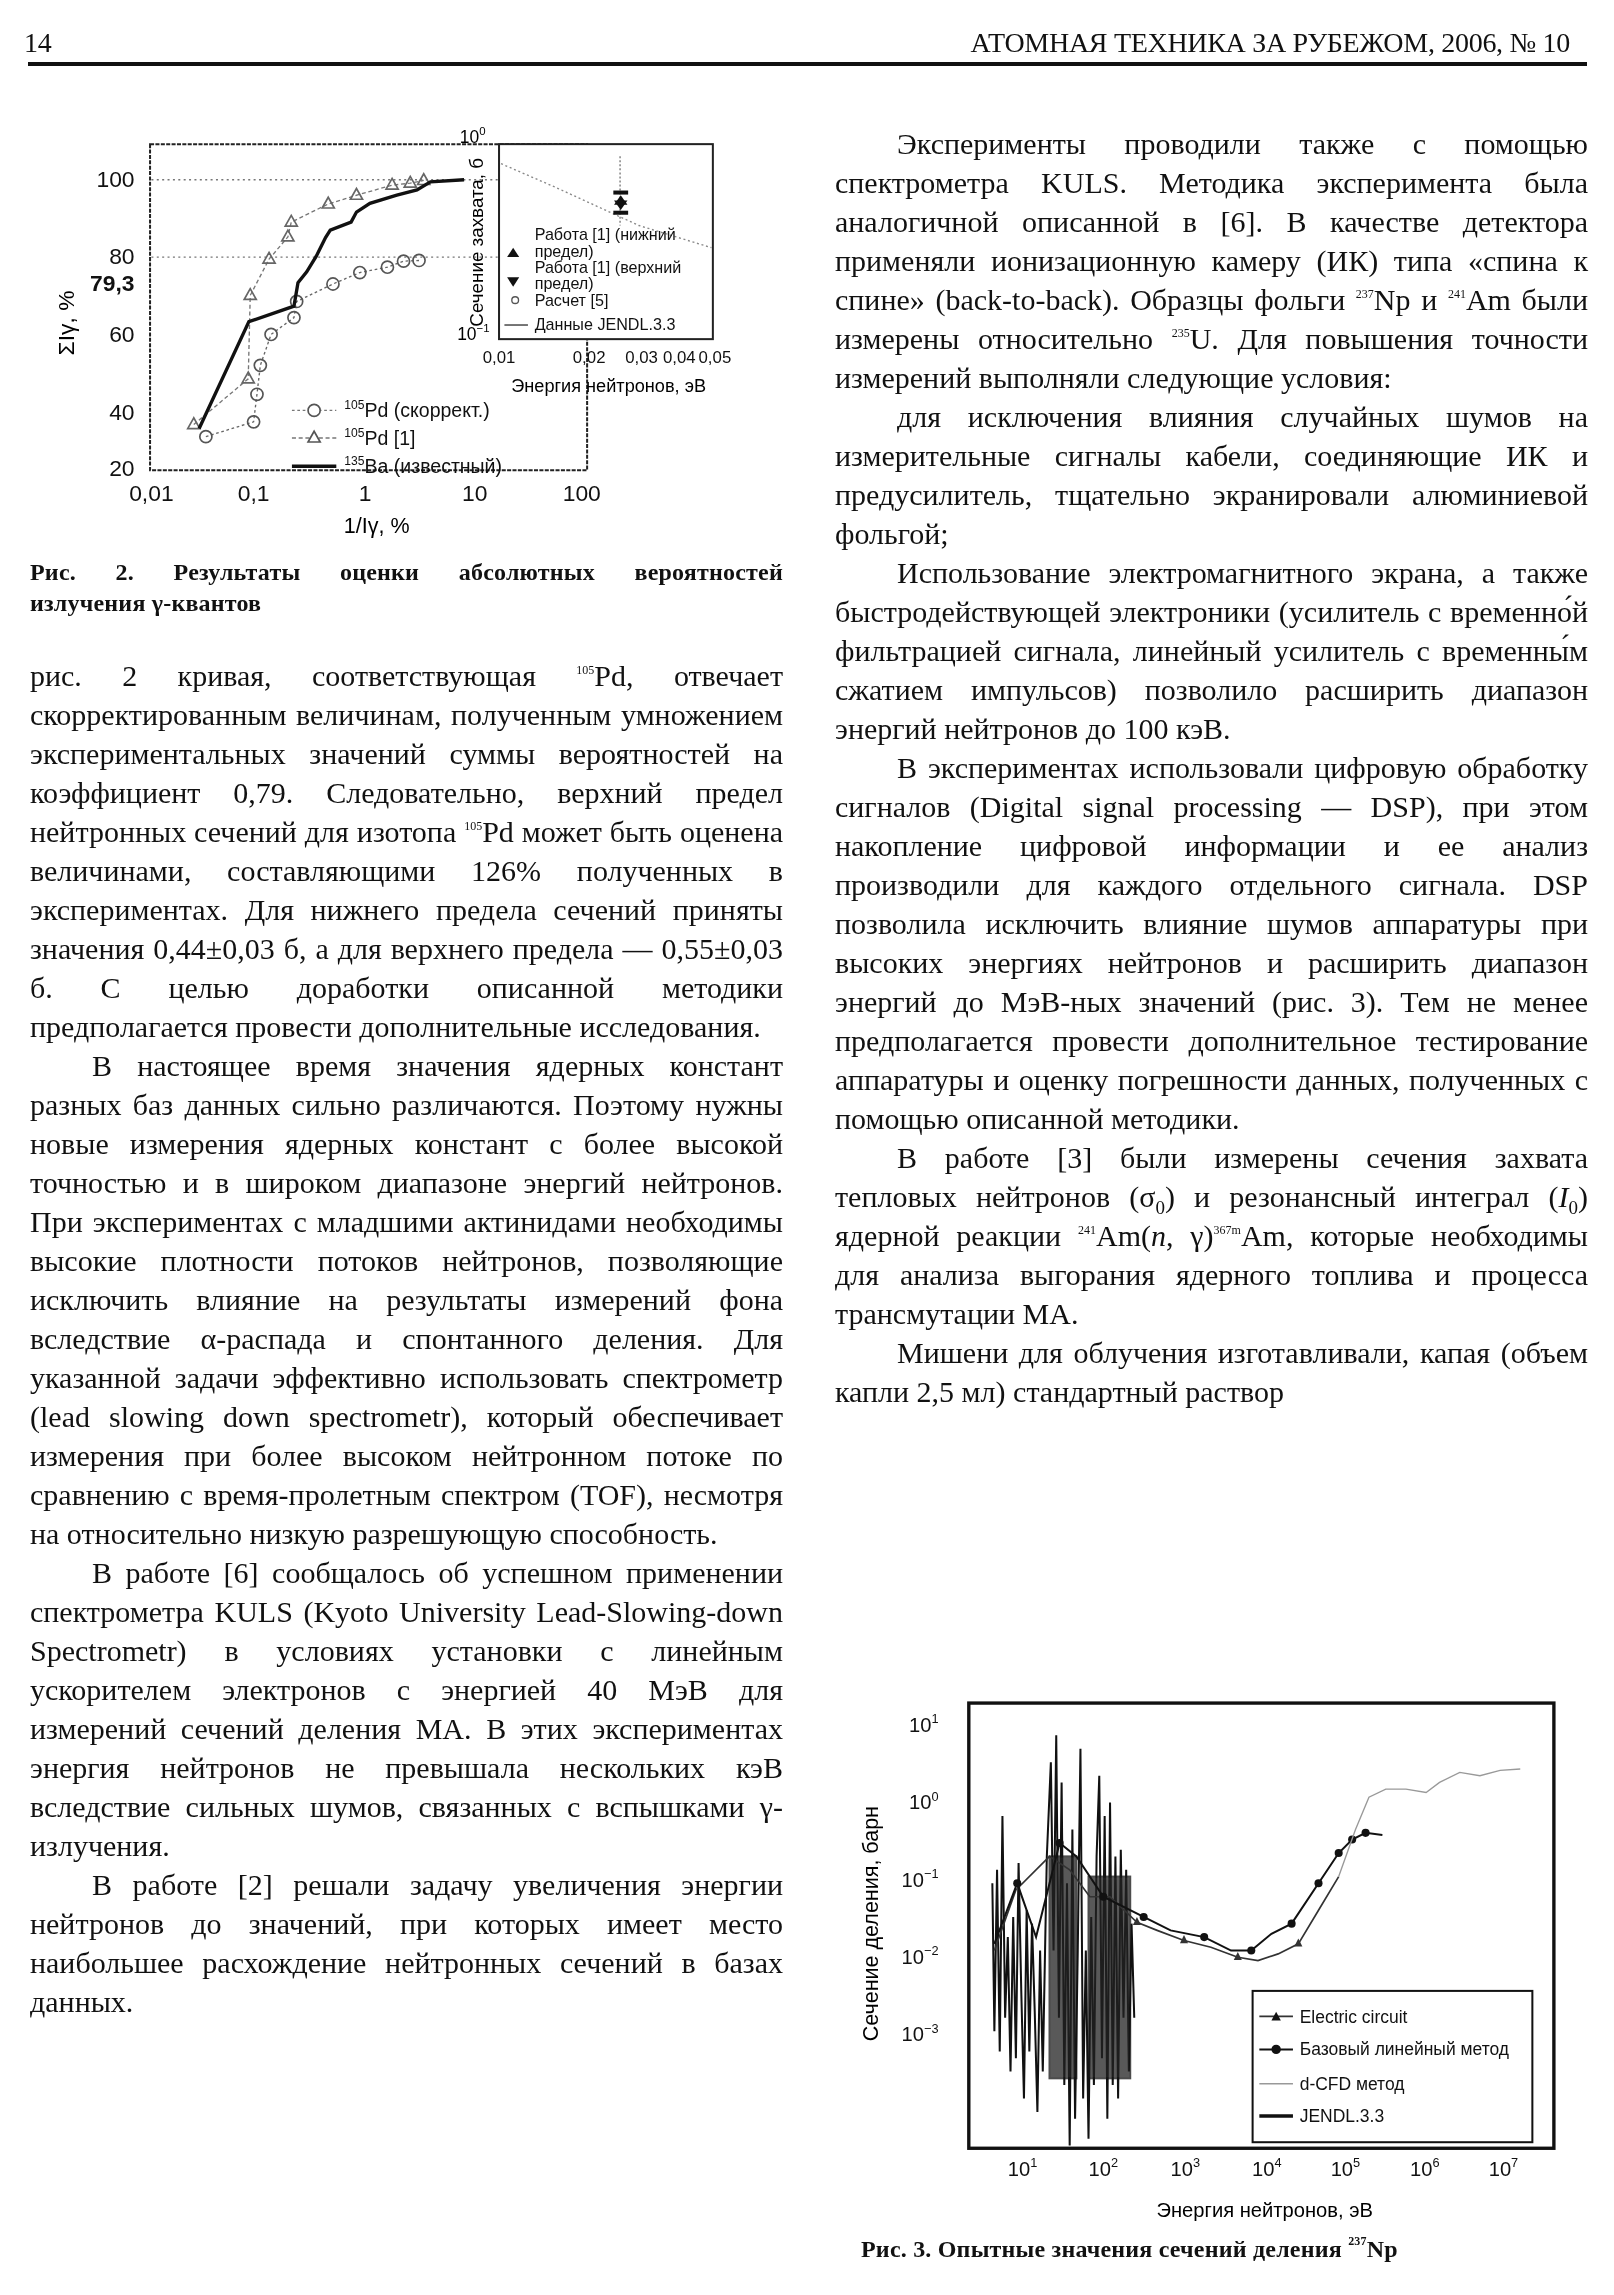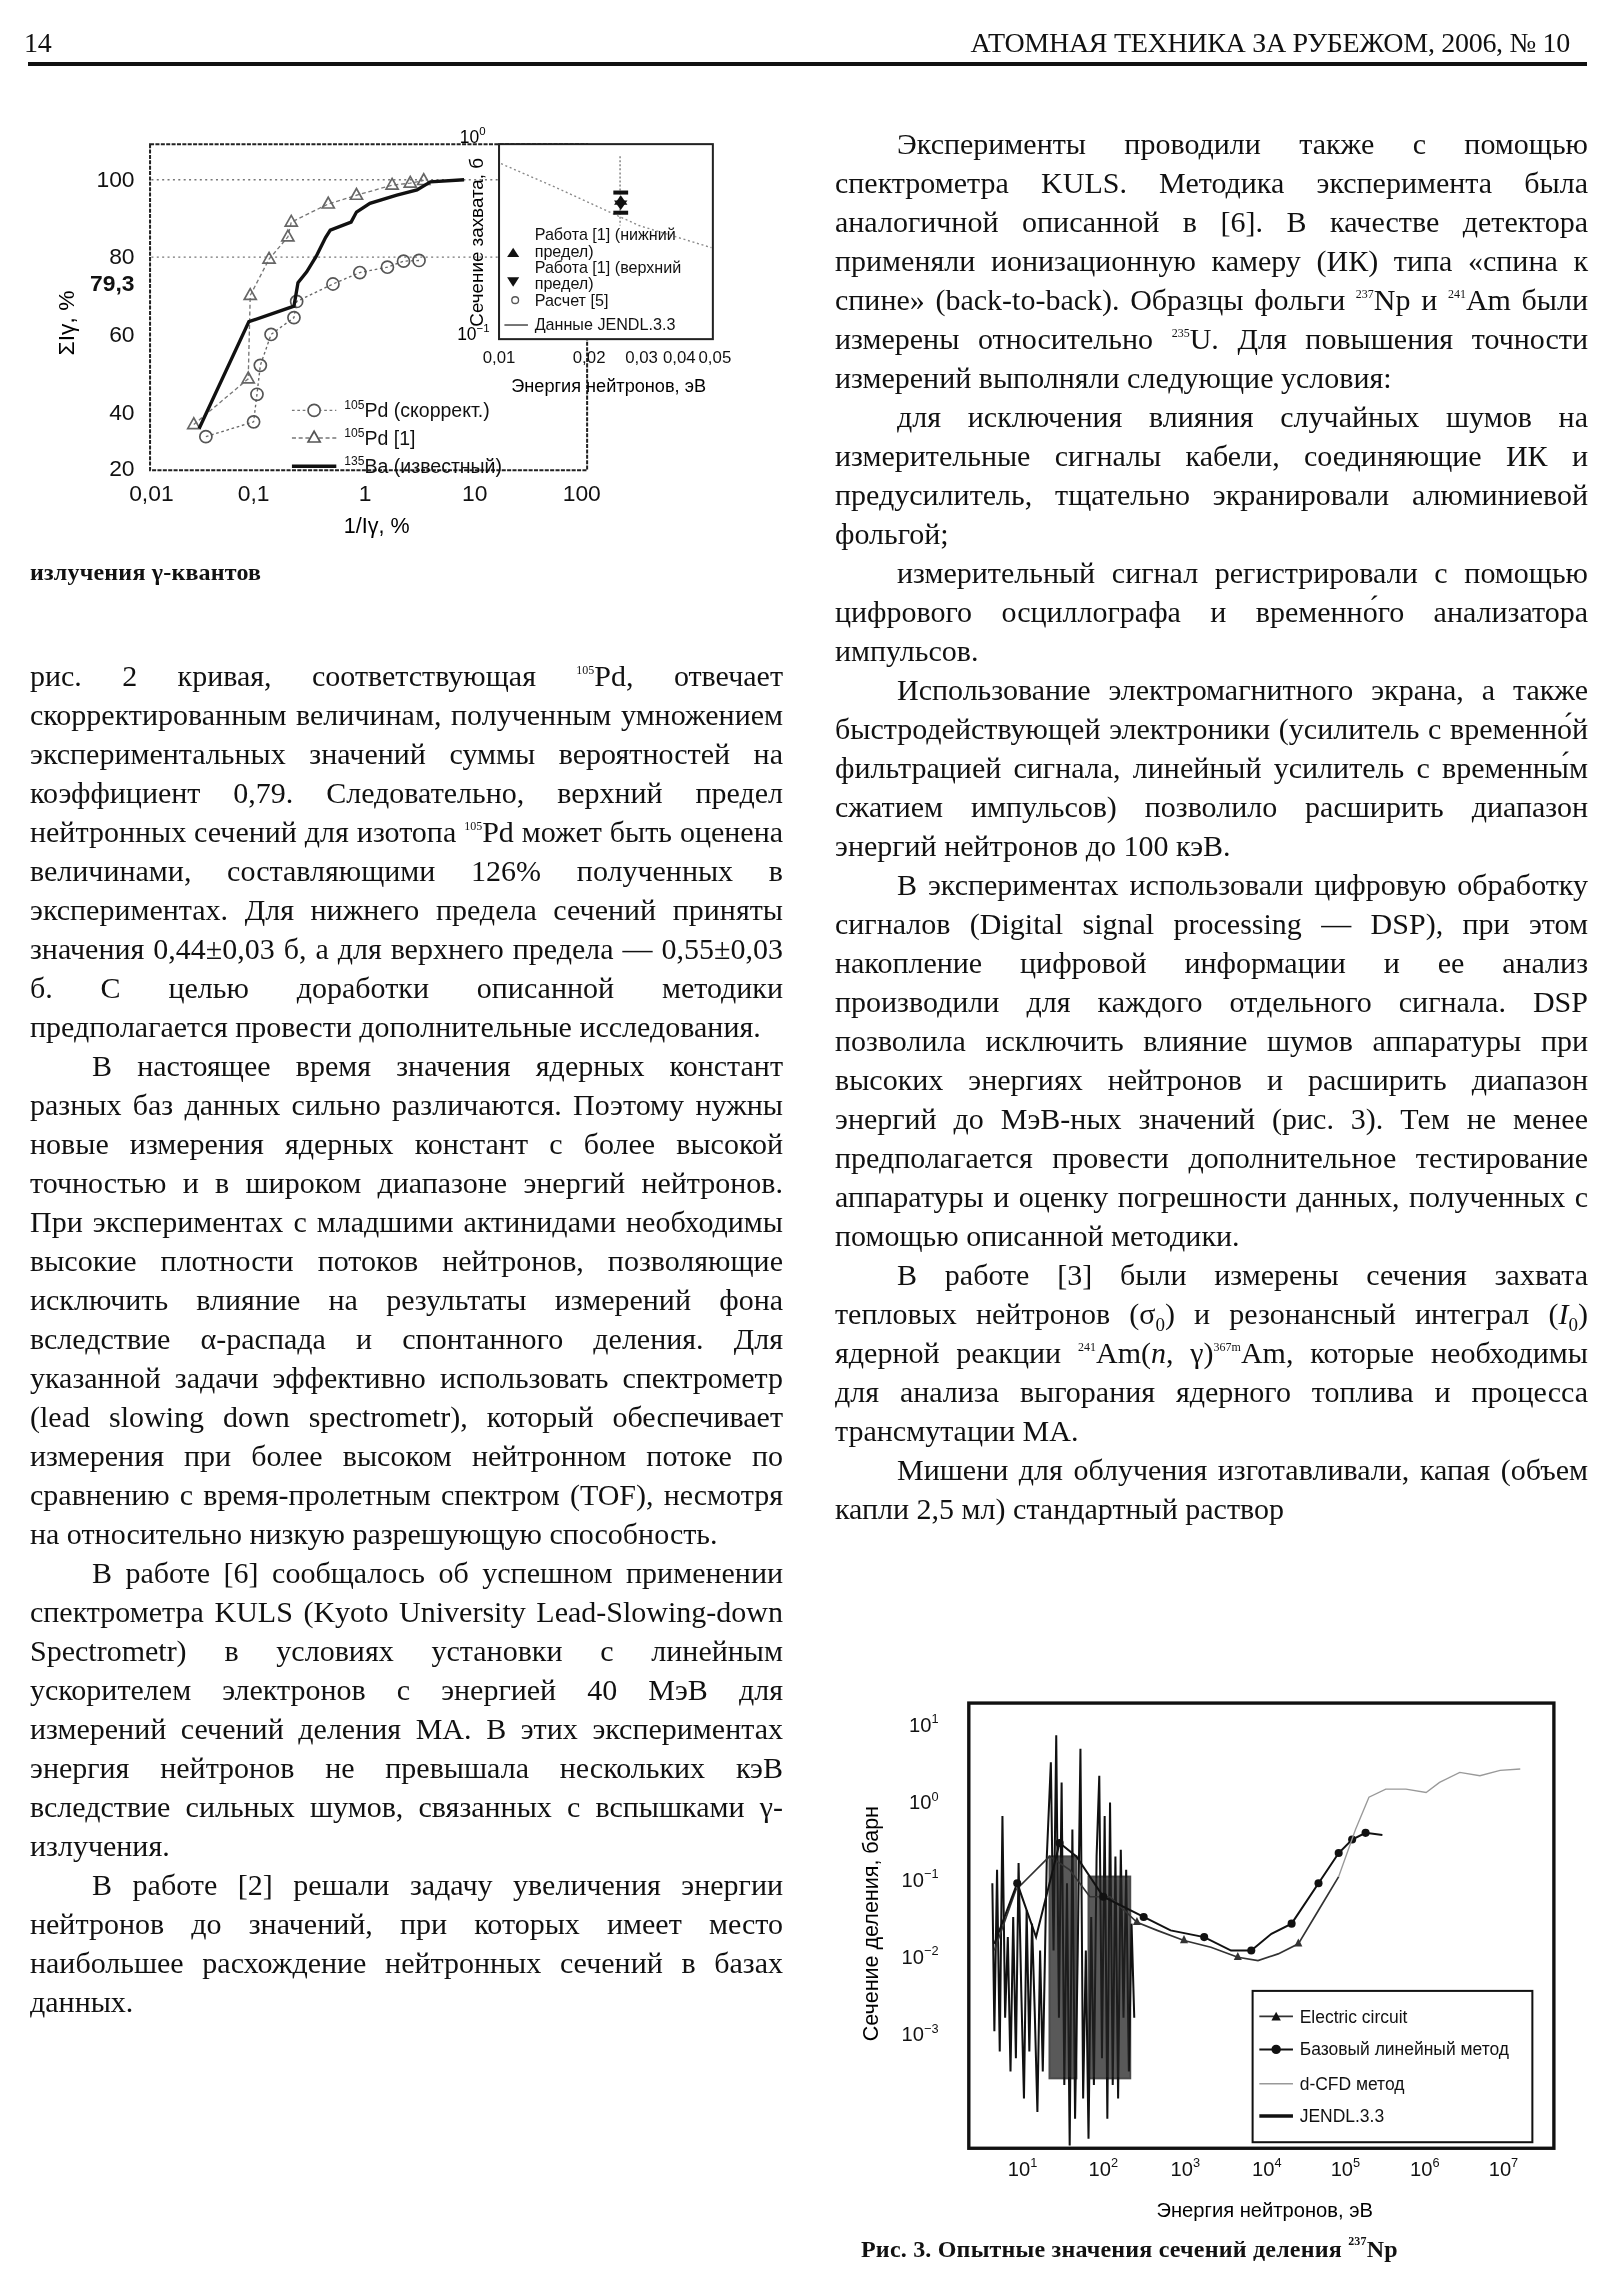--- a/index.html
+++ b/index.html
@@ -124,34 +124,34 @@
       <text x="876" y="540">0,02</text>
       <text x="954" y="540">0,03</text>
       <text x="1010" y="540">0,04</text>
       <text x="1063" y="540">0,05</text>
     </g>
     <text x="905" y="583" font-size="27" text-anchor="middle">Энергия нейтронов, эВ</text>
   </svg>
 </div>
 
 <div class="abs caption" style="left:30px;top:557px;width:753px;">
+  <div style="text-align:justify;text-align-last:justify;">Рис. 2. Результаты оценки абсолютных вероятностей</div>
   <div>излучения γ-квантов</div>
 </div>
 
 <div class="col" id="left-col" style="left:30px;top:656px;width:753px;">
     <p>рис. 2 кривая, соответствующая <sup>105</sup>Pd, отвечает скорректированным величинам, полученным умножением экспериментальных значений суммы вероятностей на коэффициент 0,79. Следовательно, верхний предел нейтронных сечений для изотопа <sup>105</sup>Pd может быть оценена величинами, составляющими 126% полученных в экспериментах. Для нижнего предела сечений приняты значения 0,44±0,03 б, а для верхнего предела — 0,55±0,03 б. С целью доработки описанной методики предполагается провести дополнительные исследования.</p>
     <p class="ind">В настоящее время значения ядерных констант разных баз данных сильно различаются. Поэтому нужны новые измерения ядерных констант с более высокой точностью и в широком диапазоне энергий нейтронов. При экспериментах с младшими актинидами необходимы высокие плотности потоков нейтронов, позволяющие исключить влияние на результаты измерений фона вследствие α-распада и спонтанного деления. Для указанной задачи эффективно использовать спектрометр (lead slowing down spectrometr), который обеспечивает измерения при более высоком нейтронном потоке по сравнению с время-пролетным спектром (TOF), несмотря на относительно низкую разрешующую способность.</p>
     <p class="ind">В работе [6] сообщалось об успешном применении спектрометра KULS (Kyoto University Lead-Slowing-down Spectrometr) в условиях установки с линейным ускорителем электронов с энергией 40 МэВ для измерений сечений деления МА. В этих экспериментах энергия нейтронов не превышала нескольких кэВ вследствие сильных шумов, связанных с вспышками γ-излучения.</p>
     <p class="ind">В работе [2] решали задачу увеличения энергии нейтронов до значений, при которых имеет место наибольшее расхождение нейтронных сечений в базах данных.</p>
   </div>
 
 <div class="col" id="right-col" style="left:835px;top:124px;width:753px;">
     <p class="ind">Эксперименты проводили также с помощью спектрометра KULS. Методика эксперимента была аналогичной описанной в [6]. В качестве детектора применяли ионизационную камеру (ИК) типа «спина к спине» (back-to-back). Образцы фольги <sup>237</sup>Np и <sup>241</sup>Am были измерены относительно <sup>235</sup>U. Для повышения точности измерений выполняли следующие условия:</p>
     <p class="ind">для исключения влияния случайных шумов на измерительные сигналы кабели, соединяющие ИК и предусилитель, тщательно экранировали алюминиевой фольгой;</p>
-    <p class="ind">измерительный сигнал регистрировали с помощью цифрового осциллографа и временно́го анализатора импульсов.</p>
     <p class="ind">Использование электромагнитного экрана, а также быстродействующей электроники (усилитель с временно́й фильтрацией сигнала, линейный усилитель с временны́м сжатием импульсов) позволило расширить диапазон энергий нейтронов до 100 кэВ.</p>
     <p class="ind">В экспериментах использовали цифровую обработку сигналов (Digital signal processing — DSP), при этом накопление цифровой информации и ее анализ производили для каждого отдельного сигнала. DSP позволила исключить влияние шумов аппаратуры при высоких энергиях нейтронов и расширить диапазон энергий до МэВ-ных значений (рис. 3). Тем не менее предполагается провести дополнительное тестирование аппаратуры и оценку погрешности данных, полученных с помощью описанной методики.</p>
     <p class="ind">В работе [3] были измерены сечения захвата тепловых нейтронов (σ<sub>0</sub>) и резонансный интеграл (<i>I</i><sub>0</sub>) ядерной реакции <sup>241</sup>Am(<i>n</i>, γ)<sup>367m</sup>Am, которые необходимы для анализа выгорания ядерного топлива и процесса трансмутации МА.</p>
     <p class="ind">Мишени для облучения изготавливали, капая (объем капли 2,5 мл) стандартный раствор</p>
   </div>
 
 <div class="abs" style="left:841px;top:1695px;width:760px;height:538px;">
   <svg width="760" height="538" viewBox="1250 2520 1130 800">
     <rect x="1440" y="2532" width="870" height="662" fill="none" stroke="#111" stroke-width="5"></rect>
     <text x="0" y="0" font-size="32" transform="translate(1305,2860) rotate(-90)" text-anchor="middle">Сечение деления, барн</text>

